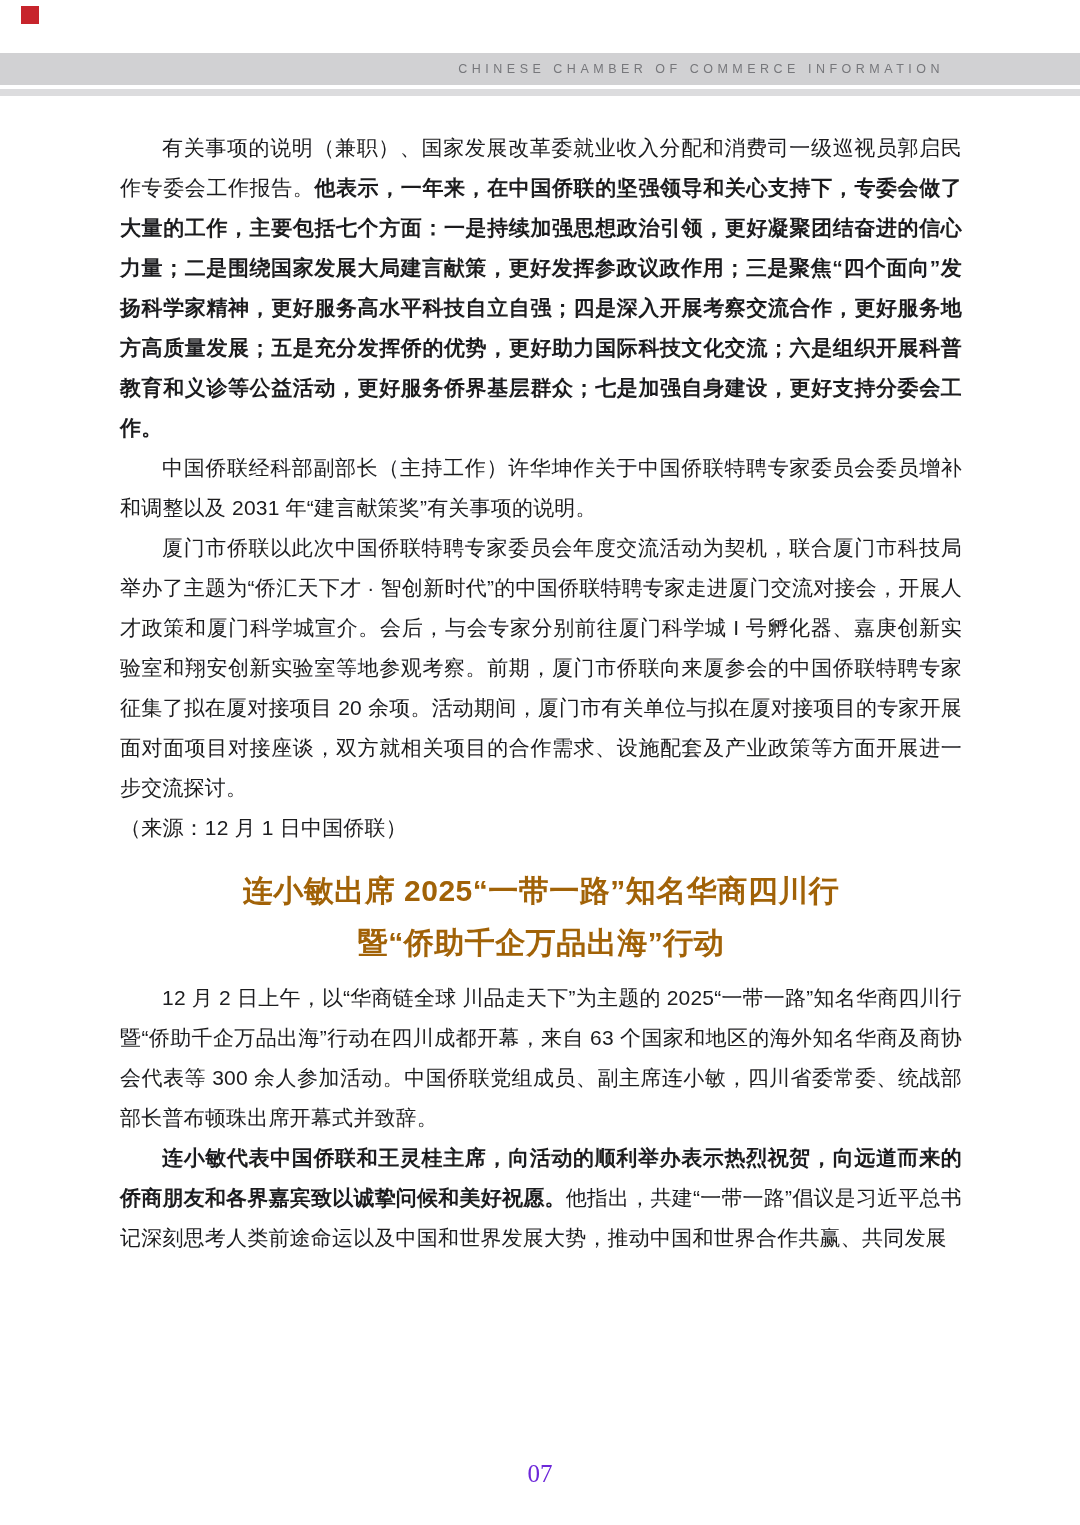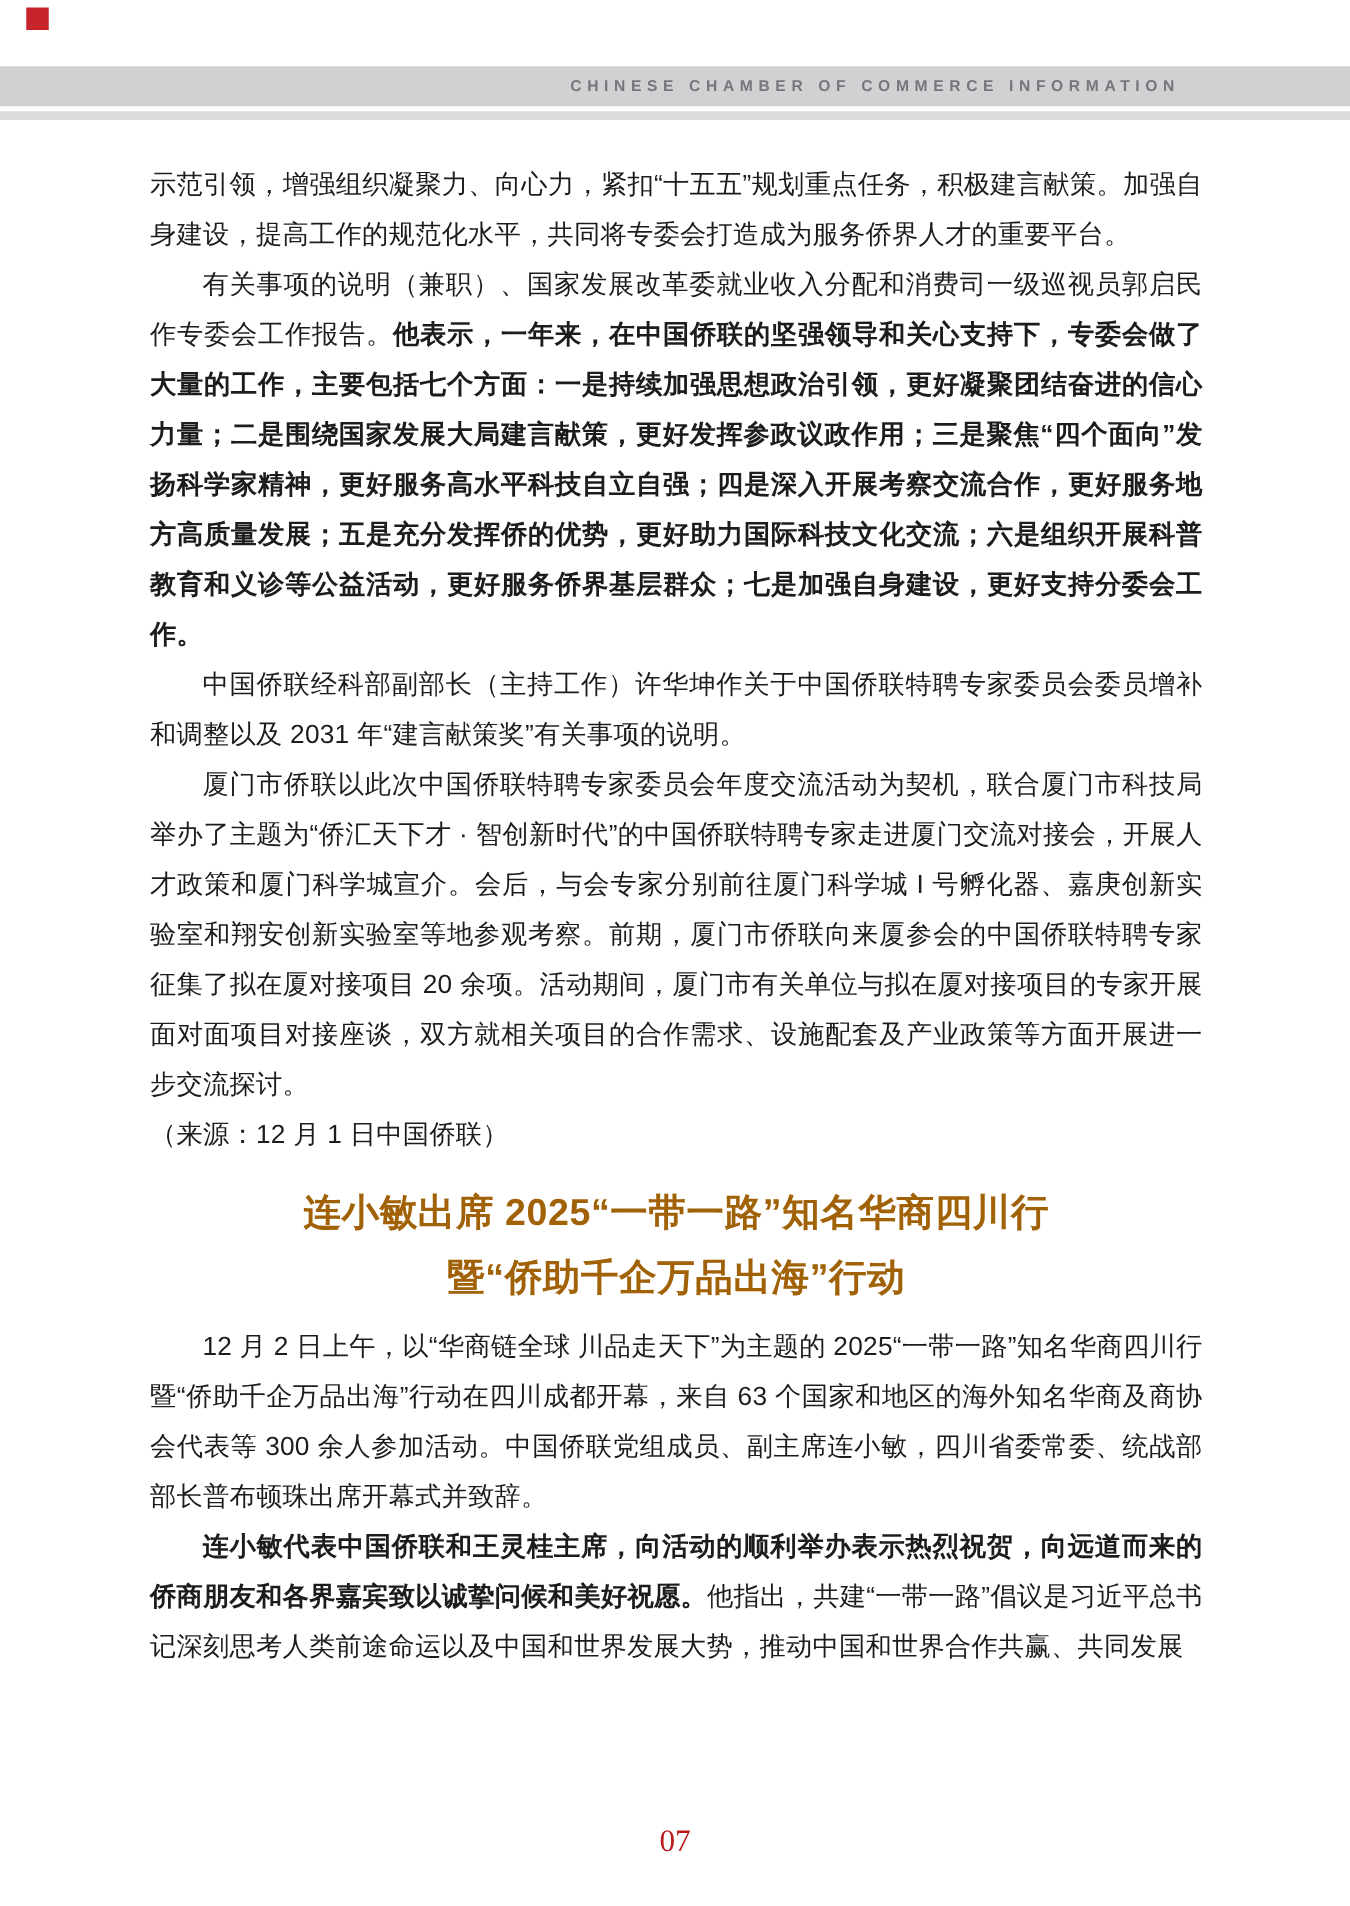--- a/index.html
+++ b/index.html
@@ -26,21 +26,21 @@
     width: 1080px; height: 32px;
     background: #d1d1d3;
     display: flex;
     align-items: center;
     justify-content: flex-end;
     padding-right: 136px;
     box-sizing: border-box;
   }
   .banner-text {
     font-size: 12.5px;
-    font-weight: bold;
+    font-weight: normal;
     letter-spacing: 4.5px;
     color: #76777b;
     white-space: nowrap;
   }
   .banner-thin {
     position: absolute;
     left: 0; top: 89px;
     width: 1080px; height: 7px;
     background: #dcdcde;
   }
@@ -73,39 +73,38 @@
     letter-spacing: 0.5px;
   }
   
   .page-number {
     position: absolute;
     left: 0; top: 1460px;
     width: 1080px;
     text-align: center;
     font-family: "Liberation Serif", "DejaVu Serif", serif;
     font-size: 25px;
-    color: #b91c1c;
+    color: #6d28d9;
   }
 </style>
 </head>
 <body>
 
 <div class="page">
 
   <div class="corner-marker"></div>
 
   <div class="banner">
     <span class="banner-text">CHINESE CHAMBER OF COMMERCE INFORMATION</span>
   </div>
   <div class="banner-thin"></div>
 
   <div class="content">
 
     <section>
-        <p class="para"><span>示范引领，增强组织凝聚力、向心力，紧扣“十五五”规划重点任务，积极建言献策。加强自身建设，提高工作的规范化水平，共同将专委会打造成为服务侨界人才的重要平台。</span></p>
         <p class="para indent"><span>有关事项的说明（兼职）、国家发展改革委就业收入分配和消费司一级巡视员郭启民作专委会工作报告。</span><span class="bold">他表示，一年来，在中国侨联的坚强领导和关心支持下，专委会做了大量的工作，主要包括七个方面：一是持续加强思想政治引领，更好凝聚团结奋进的信心力量；二是围绕国家发展大局建言献策，更好发挥参政议政作用；三是聚焦“四个面向”发扬科学家精神，更好服务高水平科技自立自强；四是深入开展考察交流合作，更好服务地方高质量发展；五是充分发挥侨的优势，更好助力国际科技文化交流；六是组织开展科普教育和义诊等公益活动，更好服务侨界基层群众；七是加强自身建设，更好支持分委会工作。</span></p>
         <p class="para indent"><span>中国侨联经科部副部长（主持工作）许华坤作关于中国侨联特聘专家委员会委员增补和调整以及 2031 年“建言献策奖”有关事项的说明。</span></p>
         <p class="para indent"><span>厦门市侨联以此次中国侨联特聘专家委员会年度交流活动为契机，联合厦门市科技局举办了主题为“侨汇天下才 · 智创新时代”的中国侨联特聘专家走进厦门交流对接会，开展人才政策和厦门科学城宣介。会后，与会专家分别前往厦门科学城 I 号孵化器、嘉庚创新实验室和翔安创新实验室等地参观考察。前期，厦门市侨联向来厦参会的中国侨联特聘专家征集了拟在厦对接项目 20 余项。活动期间，厦门市有关单位与拟在厦对接项目的专家开展面对面项目对接座谈，双方就相关项目的合作需求、设施配套及产业政策等方面开展进一步交流探讨。</span></p>
         <p class="para right"><span>（来源：12 月 1 日中国侨联）</span></p>
       </section>
 
     <h2 class="article-title">
       <span style="display:block">连小敏出席 2025“一带一路”知名华商四川行</span>
       <span style="display:block">暨“侨助千企万品出海”行动</span>
     </h2>

